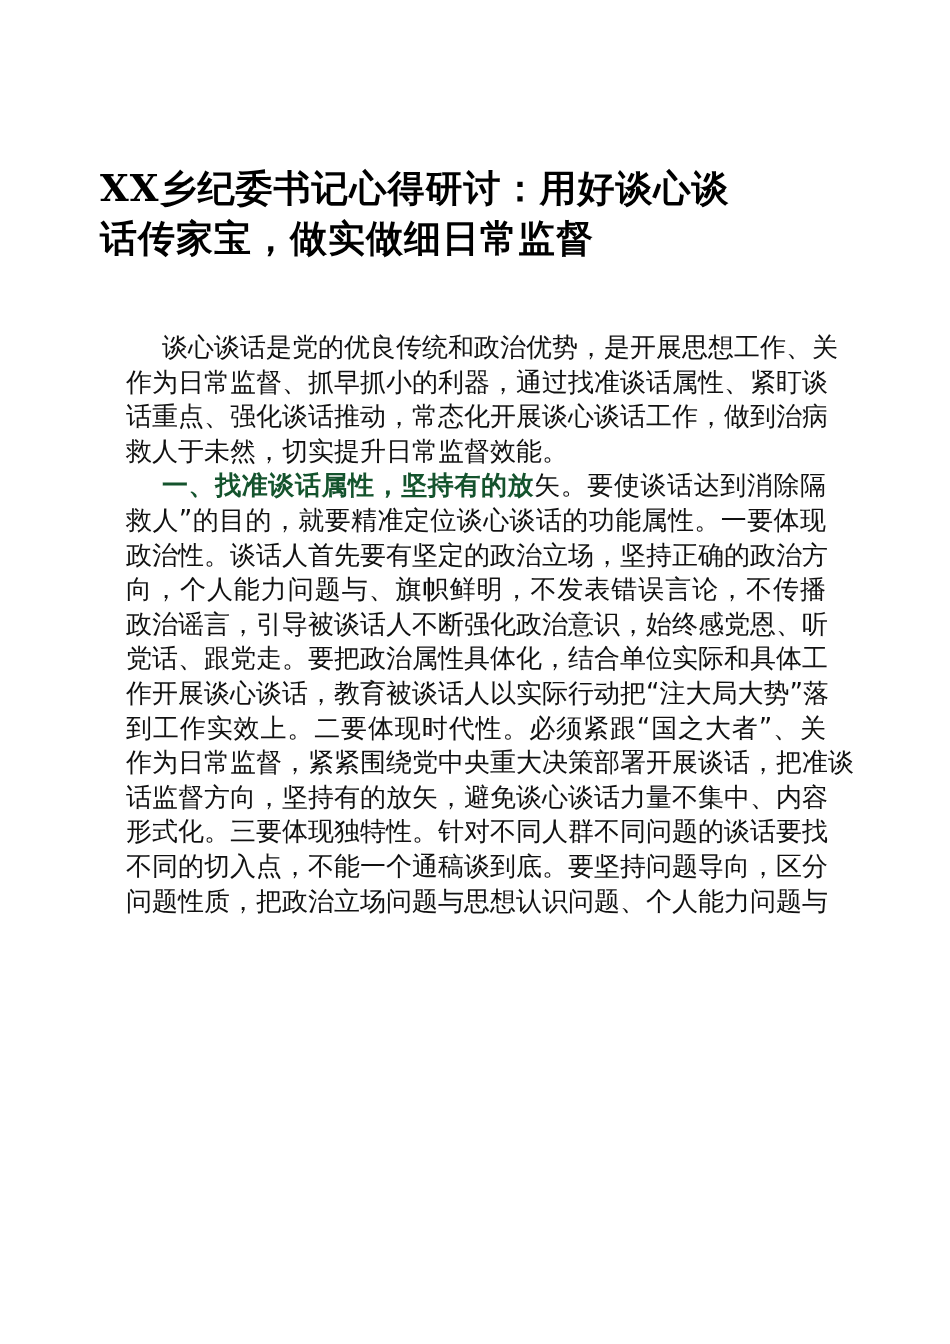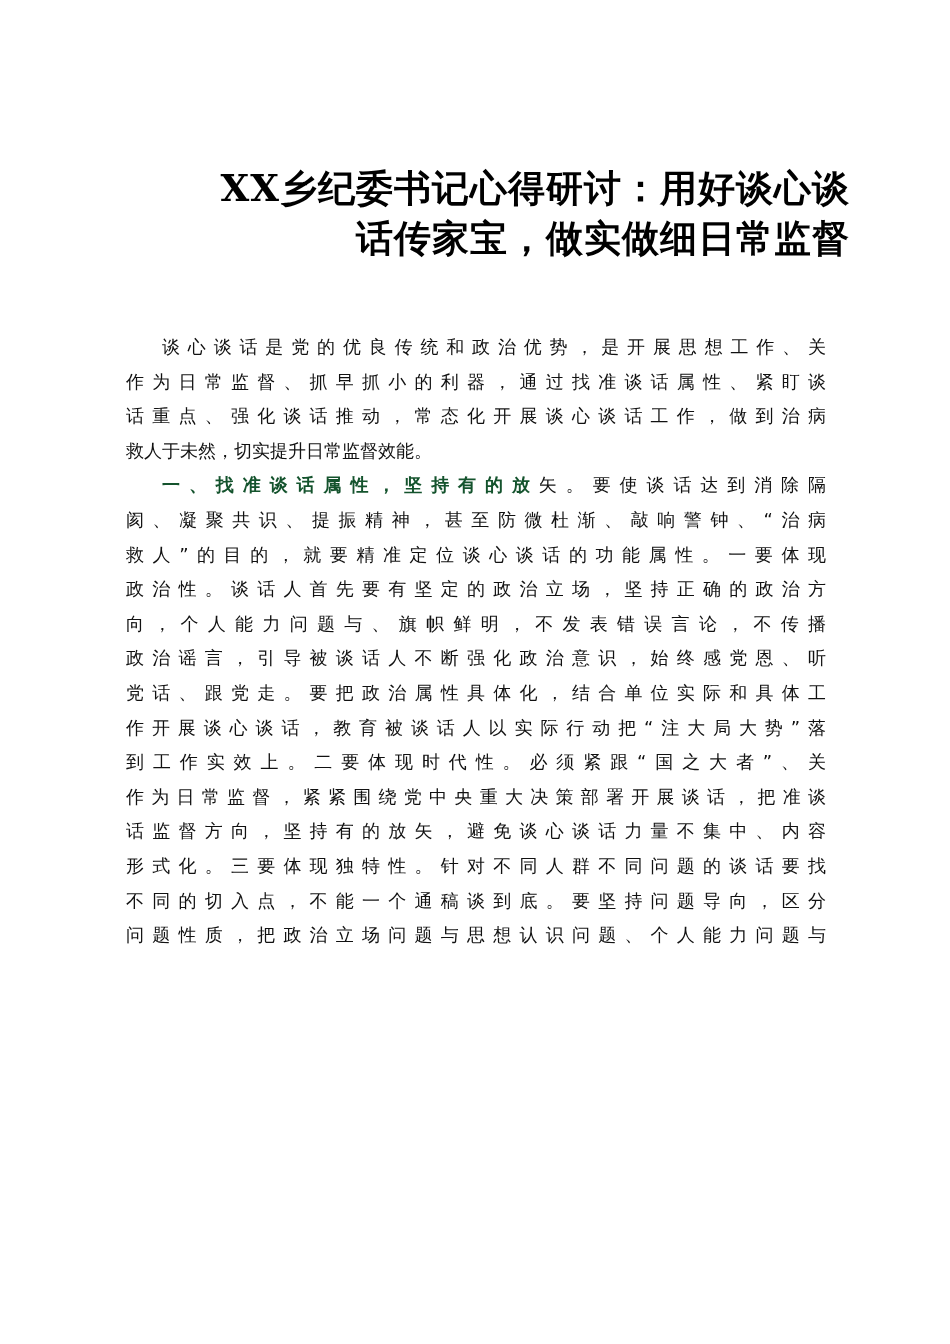--- a/index.html
+++ b/index.html
@@ -19,39 +19,39 @@
       left: 0; top: 0;
       width: 950px;
       height: 1344px;
       background: #ffffff;
     }
     .title {
       position: absolute;
       left: 100px;
       width: 750px;
       top: 163px;
-      text-align: right;
+      text-align: left;
       font-family: "DejaVu Serif", "Liberation Serif", serif;
       font-weight: bold;
       font-size: 37px;
       line-height: 50px;
       letter-spacing: 1px;
       color: #000;
     }
     .title .tline {
       display: block;
       white-space: nowrap;
     }
     .body {
       position: absolute;
       left: 126px;
       top: 330px;
       width: 700px;
       font-family: "DejaVu Sans", "Liberation Sans", sans-serif;
-      font-size: 18px;
+      font-size: 26px;
       color: #111;
     }
     .line {
       display: block;
       height: 34.6px;
       line-height: 34.6px;
       white-space: nowrap;
       text-align: justify;
       text-align-last: justify;
     }
@@ -80,21 +80,20 @@
 
     <div>
       <span class="line indent">谈心谈话是党的优良传统和政治优势，是开展思想工作、关</span>
       <span class="line">作为日常监督、抓早抓小的利器，通过找准谈话属性、紧盯谈</span>
       <span class="line">话重点、强化谈话推动，常态化开展谈心谈话工作，做到治病</span>
       <span class="line last">救人于未然，切实提升日常监督效能。</span>
     </div>
 
     <div>
       <span class="line indent"><span class="bold">一、找准谈话属性，坚持有的放</span><span>矢。要使谈话达到消除隔</span></span>
-      <span class="line">阂、凝聚共识、提振精神，甚至防微杜渐、敲响警钟、“治病</span>
       <span class="line">救人”的目的，就要精准定位谈心谈话的功能属性。一要体现</span>
       <span class="line">政治性。谈话人首先要有坚定的政治立场，坚持正确的政治方</span>
       <span class="line">向，个人能力问题与、旗帜鲜明，不发表错误言论，不传播</span>
       <span class="line">政治谣言，引导被谈话人不断强化政治意识，始终感党恩、听</span>
       <span class="line">党话、跟党走。要把政治属性具体化，结合单位实际和具体工</span>
       <span class="line">作开展谈心谈话，教育被谈话人以实际行动把“注大局大势”落</span>
       <span class="line">到工作实效上。二要体现时代性。必须紧跟“国之大者”、关</span>
       <span class="line">作为日常监督，紧紧围绕党中央重大决策部署开展谈话，把准谈</span>
       <span class="line">话监督方向，坚持有的放矢，避免谈心谈话力量不集中、内容</span>
       <span class="line">形式化。三要体现独特性。针对不同人群不同问题的谈话要找</span>

